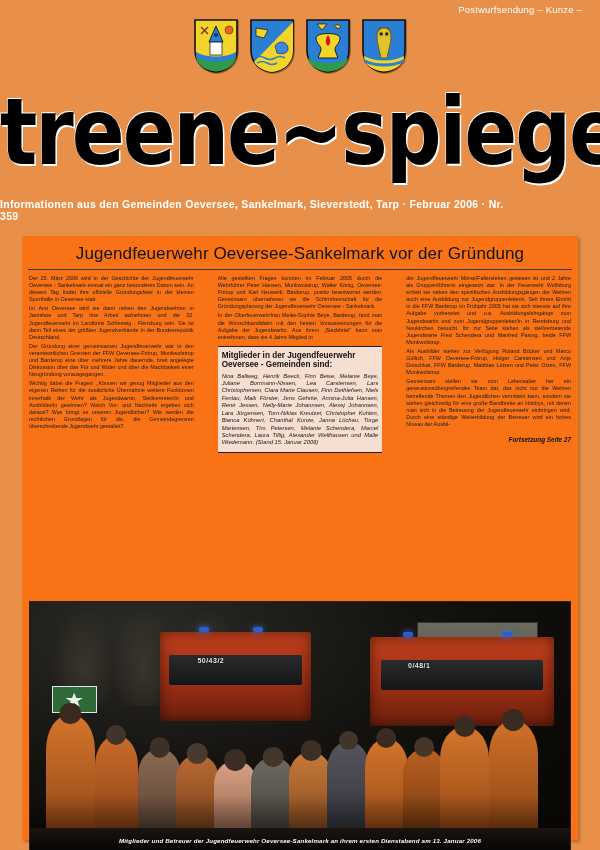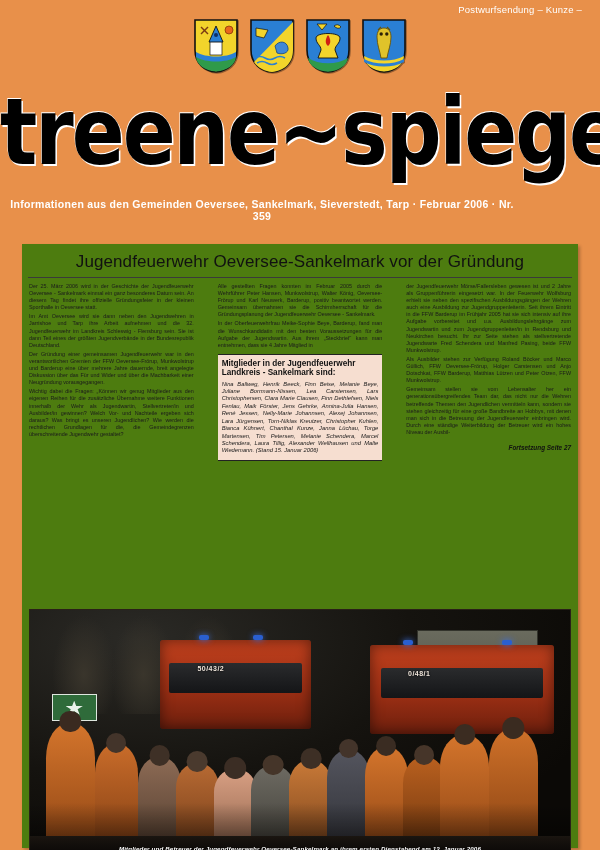--- a/index.html
+++ b/index.html
@@ -41,30 +41,29 @@
     line-height:78px;
     color:#000000;
     letter-spacing:-2px;
     text-shadow: 1.5px 1.5px 0 #ffffff, -0.5px -0.5px 0 #ffffff;
     white-space:nowrap;
     transform:scaleY(1.18);
     transform-origin:top center;
   }
   .sub{
     position:absolute; top:198px; left:0; width:524px;
-    text-align:center;
     font-size:10.5px; font-weight:bold; color:#ffffff;
     letter-spacing:.3px;
   }
 
   
   .sheet{
-    position:absolute; left:22px; top:244px;
+    position:absolute; left:22px; top:236px;
     width:556px; height:604px;
-    background:#4d7c0f;
+    background:#f97316;
     box-shadow:2px 2px 3px rgba(0,0,0,.25);
   }
   .headline{
     text-align:center;
     font-size:17px;
     color:#111;
     padding:8px 6px 5px 6px;
     font-family:"Liberation Sans", sans-serif;
     font-weight:normal;
     letter-spacing:.1px;
@@ -281,21 +280,21 @@
         <p class="bt">Der Gründung einer gemeinsamen Jugendfeuerwehr war in den verantwortlichen Gremien der FFW Oeversee-Frörup, Munkwolstrup und Barderup eine über mehrere Jahre dauernde, breit angelegte Diskussion über das Für und Wider und über die Machbarkeit einer Neugründung vorausgegangen.</p>
         <p class="bt">Wichtig dabei die Fragen: „Können wir genug Mitglieder aus den eigenen Reihen für die zusätzliche Übernahme weitere Funktionen innerhalb der Wehr als Jugendwartin, Stellvertreter/in und Ausbilder/in gewinnen? Welch Vor- und Nachteile ergeben sich daraus? Was bringt es unseren Jugendlichen? Wie werden die rechtlichen Grundlagen für die, die Gemeindegrenzen überschreitende Jugendwehr gestaltet?</p>
       </div>
 
       <div class="col">
         <p class="bt">Alle gestellten Fragen konnten im Februar 2005 durch die Wehrführer Peter Hansen, Munkwolstrup, Walter König, Oeversee-Frörup und Karl Neuwerk, Barderup, positiv beantwortet werden. Gemeinsam übernahmen sie die Schirmherrschaft für die Gründungsplanung der Jugendfeuerwehr Oeversee - Sankelmark.</p>
         <p class="bt">In der Oberfeuerwehrfrau Meike-Sophie Beye, Barderup, fand man die Wunschkandidatin mit den besten Voraussetzungen für die Aufgabe der Jugendwartin. Aus ihrem „Steckbrief“ kann man entnehmen, dass sie 4 Jahre Mitglied in</p>
         <div class="membox">
           <h3>
             <span>Mitglieder in der Jugendfeuerwehr</span><br>
-            <span>Landkreis - Sankelmark sind:</span>
+            <span>Oeversee - Gemeinden sind:</span>
           </h3>
           <p>Nina Ballweg, Henrik Beeck, Finn Beise, Melanie Beye, Juliane Borrmann-Nissen, Lea Carstensen, Lars Christophersen, Clara Marie Clausen, Finn Dethlefsen, Niels Fenlau, Maik Förster, Jens Gehrke, Annina-Julia Hansen, René Jessen, Nelly-Marie Johannsen, Alexej Johannsen, Lara Jürgensen, Torn-Niklas Kreutzer, Christopher Kuhlen, Bianca Kühnert, Chanthal Kunze, Janna Lüchau, Torge Martensen, Tim Petersen, Melanie Schendera, Marcel Schendera, Laura Tillig, Alexander Wellhausen und Malte Wiedemann. (Stand 15. Januar 2006)</p>
         </div>
       </div>
 
       <div class="col">
         <p class="bt">der Jugendfeuerwehr Mörse/Fallersleben gewesen ist und 2 Jahre als Gruppenführerin eingesetzt war. In der Feuerwehr Wolfsburg erhielt sie neben den spezifischen Ausbildungsgängen der Wehren auch eine Ausbildung zur Jugendgruppenleiterin. Seit ihrem Eintritt in die FFW Barderup im Frühjahr 2005 hat sie sich intensiv auf ihre Aufgabe vorbereitet und u.a. Ausbildungslehrgänge zum Jugendwartin und zum Jugendgruppenleiter/in in Rendsburg und Neukirchen besucht. Ihr zur Seite stehen als stellvertretende Jugendwarte Fred Schendera und Manfred Pasing, beide FFW Munkwolstrup.</p>
         <p class="bt">Als Ausbilder stehen zur Verfügung Roland Böcker und Marco Güllich, FFW Oeversee-Frörup, Holger Carstensen und Anjo Dotschkat, FFW Barderup, Matthias Lützen und Peter Otzen, FFW Munkwolstrup.</p>
         <p class="bt">Gemeinsam stellen sie vom Lebensalter her ein generationsübergreifendes Team dar, das nicht nur die Wehren betreffende Themen den Jugendlichen vermitteln kann, sondern sie stehen gleichzeitig für eine große Bandbreite an Hobbys, mit denen man sich in die Betreuung der Jugendfeuerwehr einbringen wird. Durch eine ständige Weiterbildung der Betreuer wird ein hohes Niveau der Ausbil-</p>
         <div class="fortsetzung">Fortsetzung Seite 27</div>

